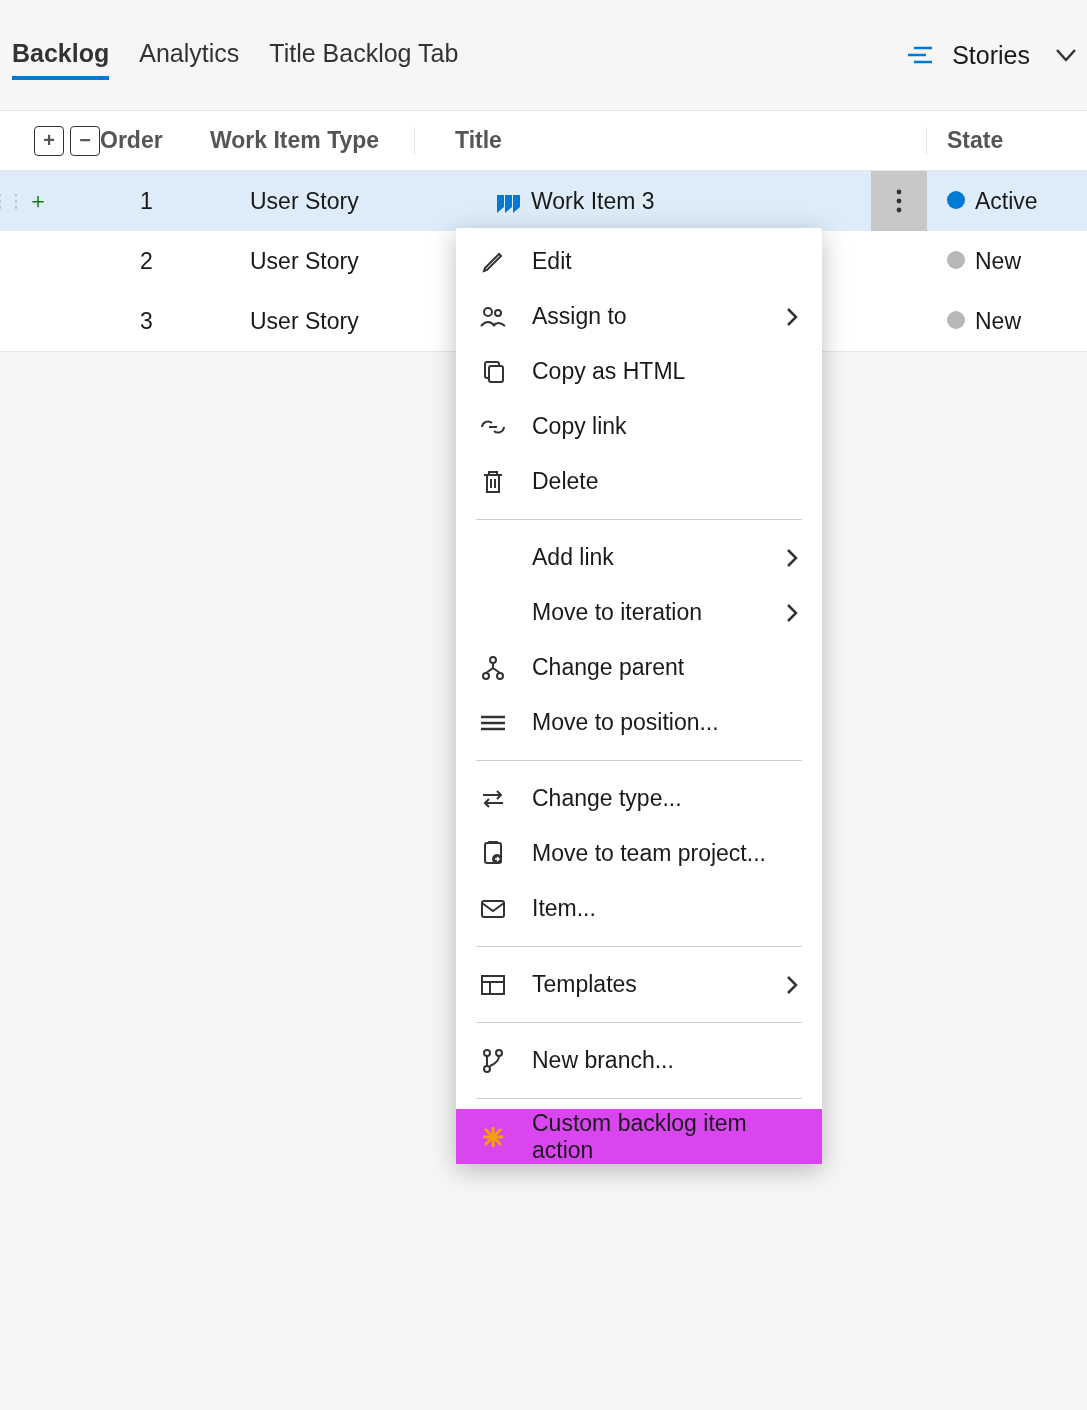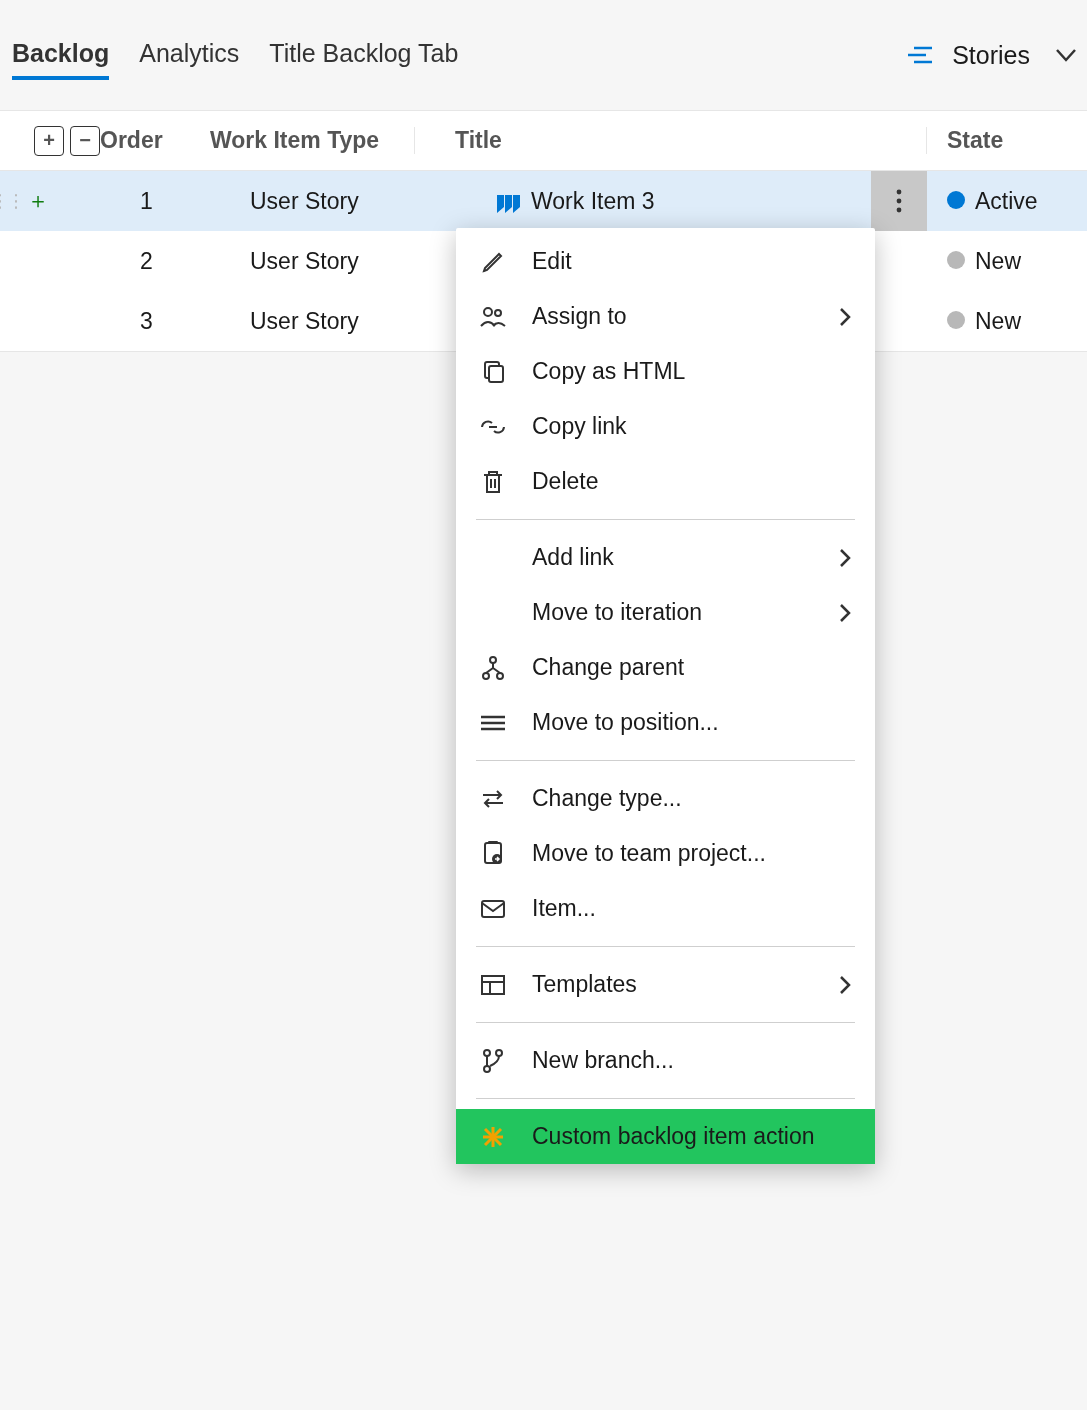--- a/index.html
+++ b/index.html
@@ -127,37 +127,37 @@
   justify-content: center;
   font-size: 20px;
   cursor: pointer;
   background:#fff;
 }
 
 .context-menu {
   position: absolute;
   left: 456px;
   top: 228px;
-  width: 419px;
+  width: 366px;
   background: #fff;
   box-shadow: 0 6px 26px rgba(0,0,0,0.25);
   border-radius: 2px;
   padding: 6px 0 0 0;
 }
 .menu-item {
   display: flex;
   align-items: center;
   height: 55px;
   padding: 0 24px;
   font-size: 23px;
   cursor: pointer;
   gap: 26px;
 }
 .menu-item.highlight {
-  background: #22c55e;
+  background: #d946ef;
 }
 .menu-item .mi-icon {
   width: 26px;
   display: flex;
   justify-content: center;
 }
 .menu-item .mi-label {
   flex: 1;
 }
 .menu-sep {

